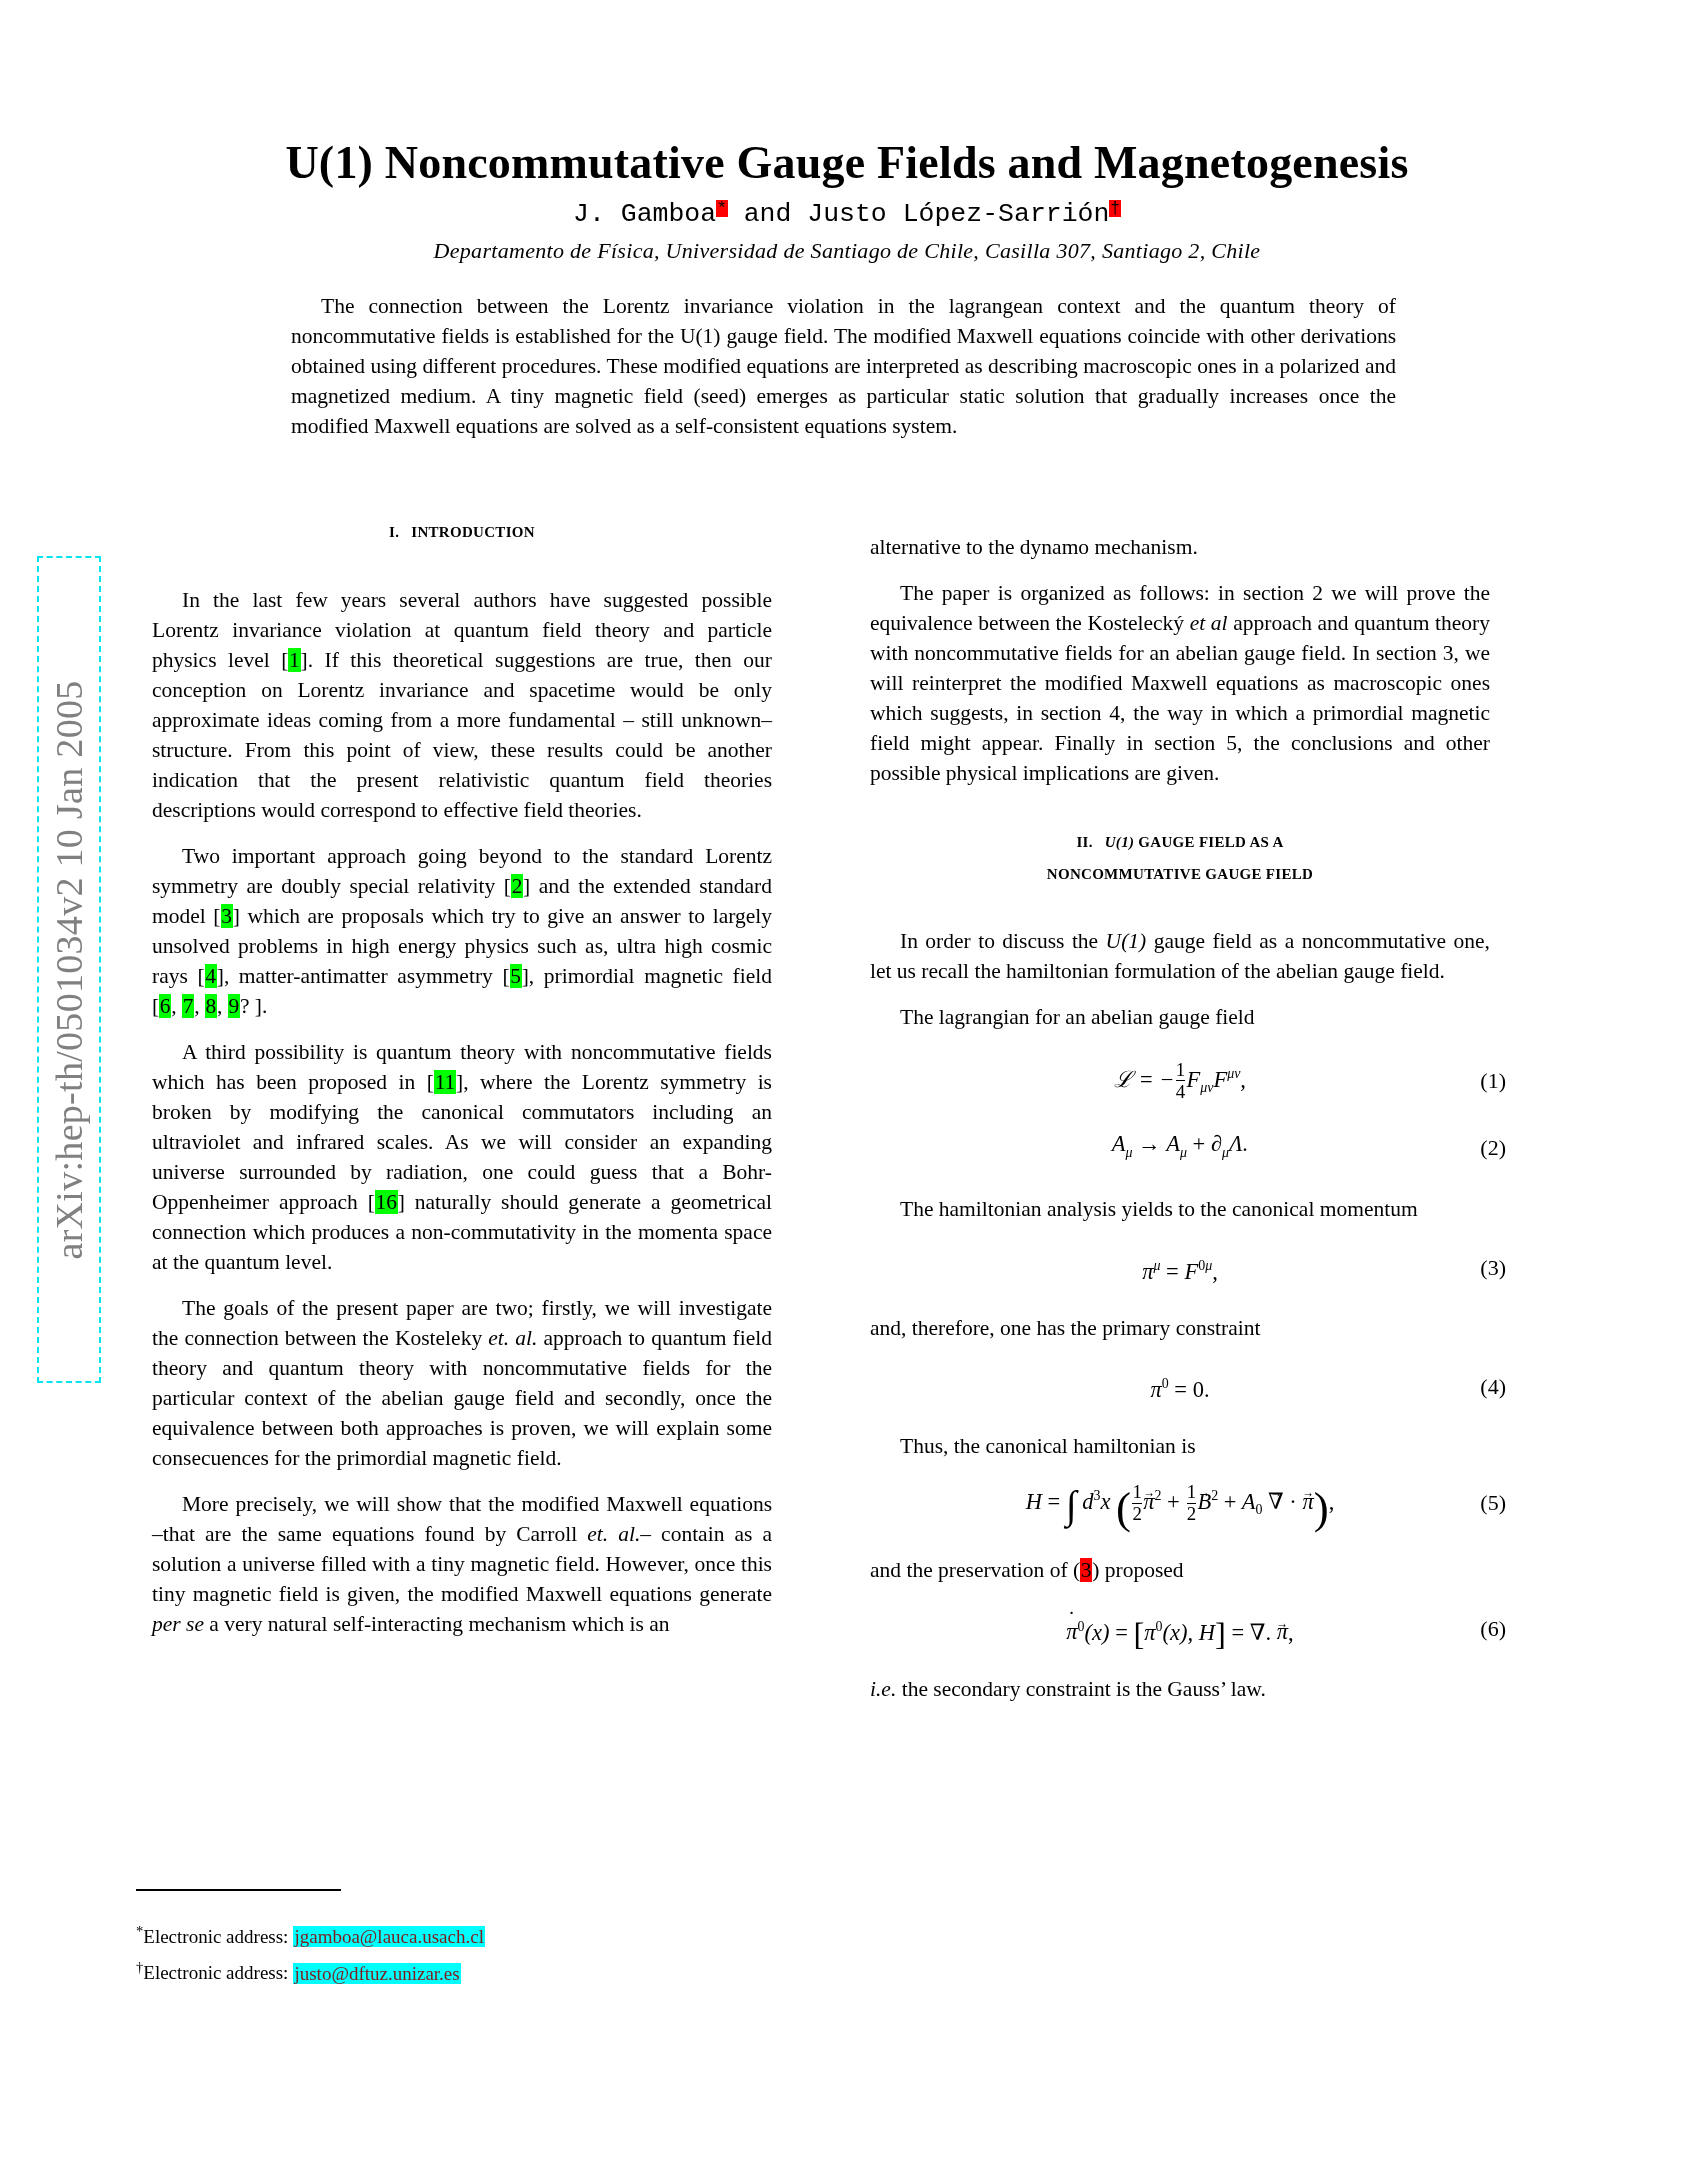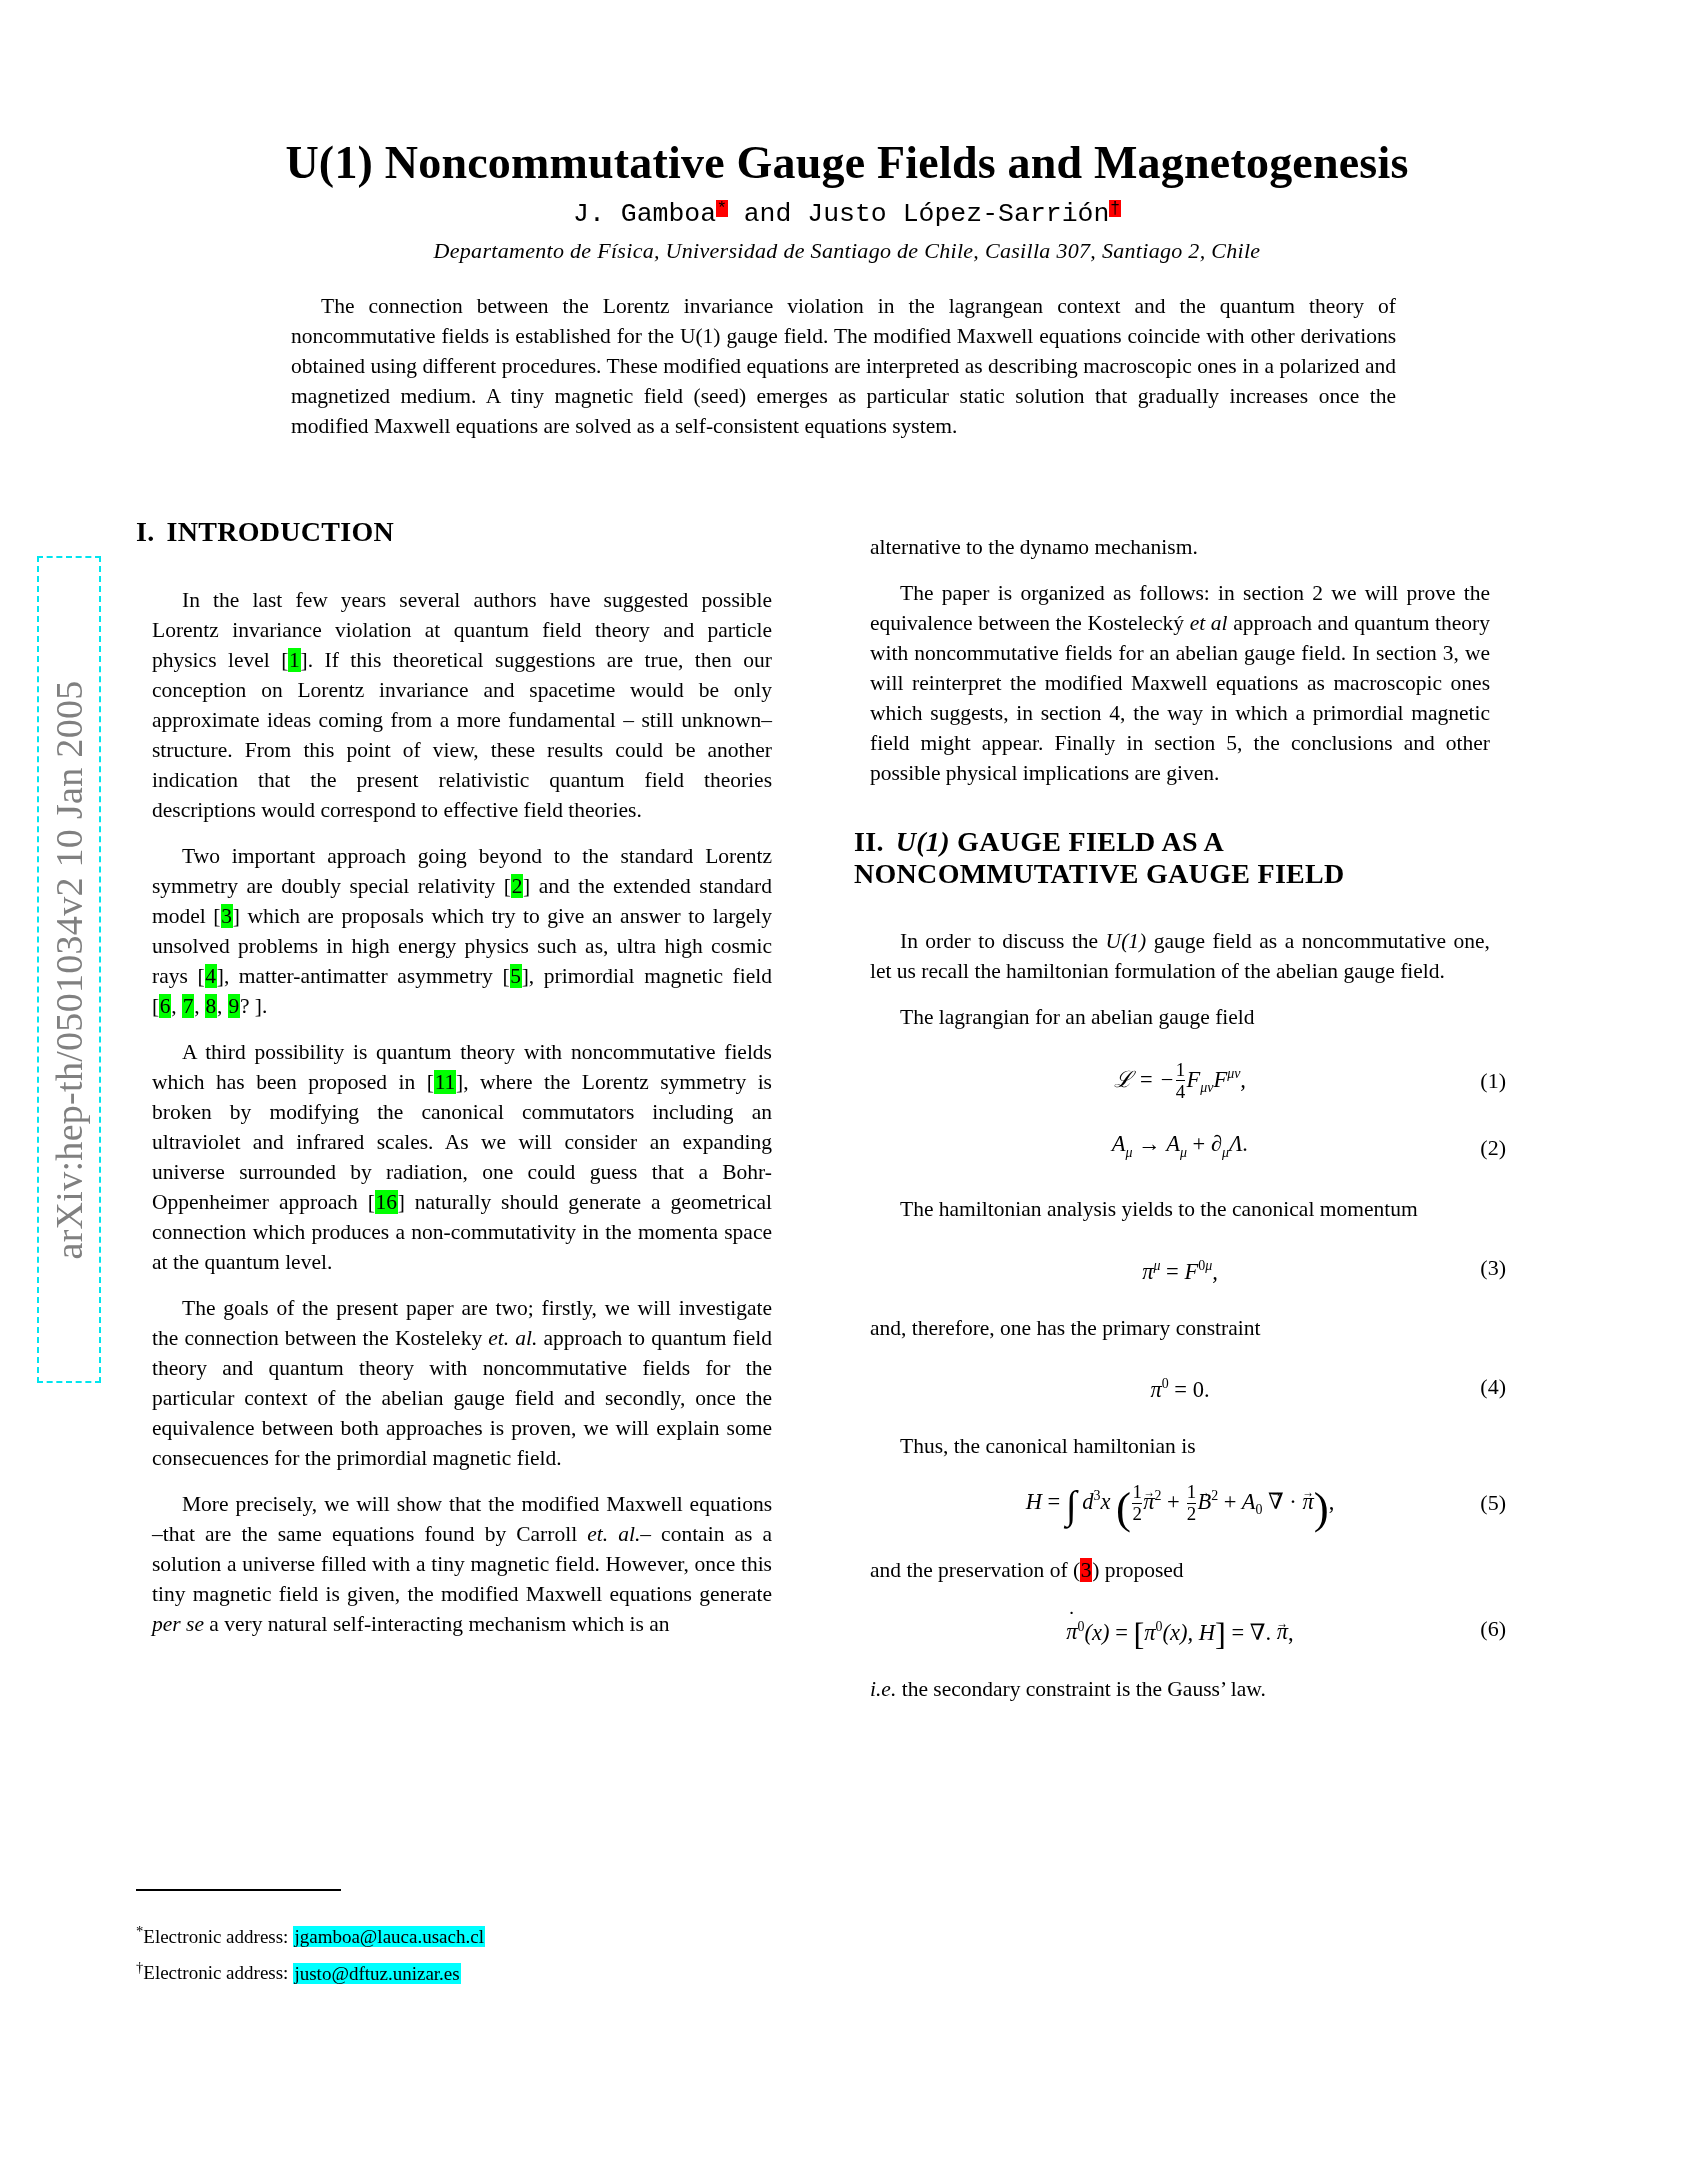--- a/index.html
+++ b/index.html
@@ -106,22 +106,23 @@
     position: absolute;
     width: 652px;
     font-size: 21.5px;
     line-height: 30px;
     text-align: justify;
   }
   #col-left  { left: 136px;  top: 516px; }
   #col-right { left: 854px; top: 516px; }
 
   .sec-head {
+    text-align: center;
     font-weight: bold;
-    font-size: 28px;
+    font-size: 15px;
     margin: 0 0 37px 0;
     line-height: 32px;
     letter-spacing: 0.3px;
   }
   .sec-head .num { margin-right: 12px; }
   .sec-head .it  { font-style: italic; font-weight: bold; }
 
   p.para {
     margin: 16px;
     text-indent: 30px;
@@ -134,21 +135,21 @@
     color: #000;
     padding: 0 0.7px;
   }
   .eqref {
     background: #ff0000;
     color: #000;
     padding: 0 0.7px;
   }
   .mail {
     background: #00ffff;
-    color: #000000;
+    color: #7f1d1d;
     padding: 0 1.3px;
   }
 
   
   .eq {
     position: relative;
     margin: 26.5px 0 26.5px 0;
     text-align: center;
     text-indent: 0;
     font-size: 22.5px;

